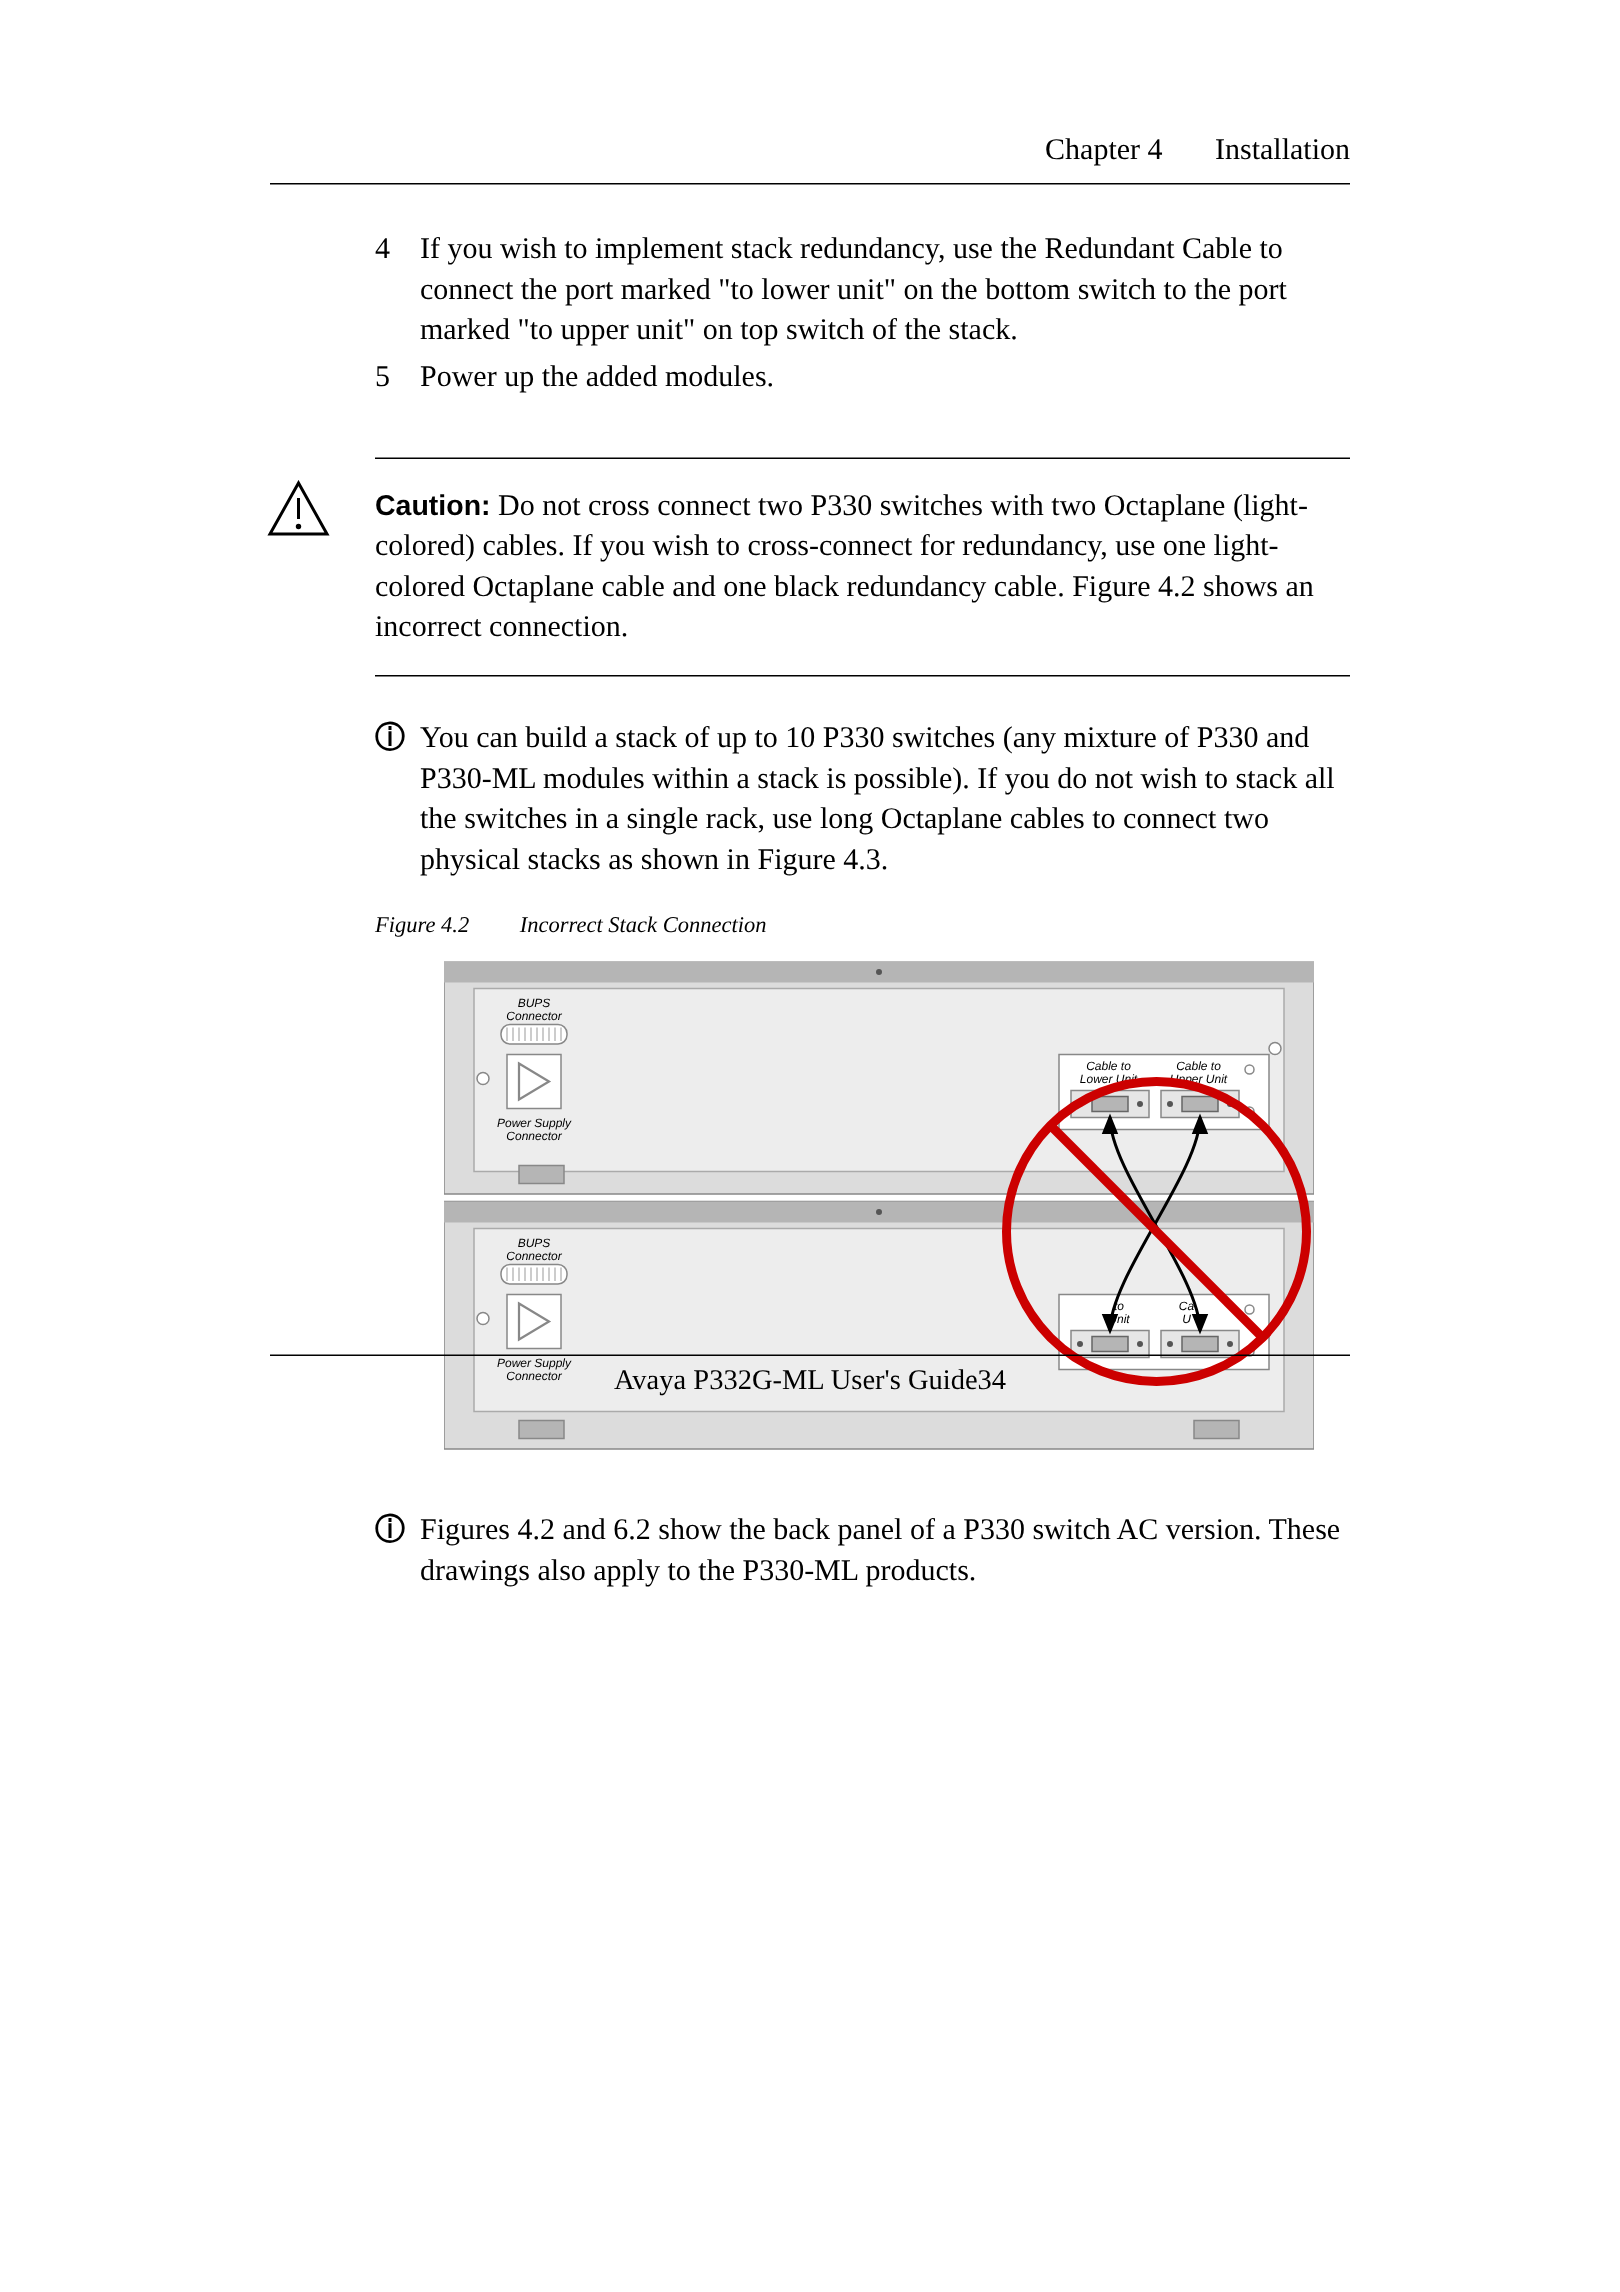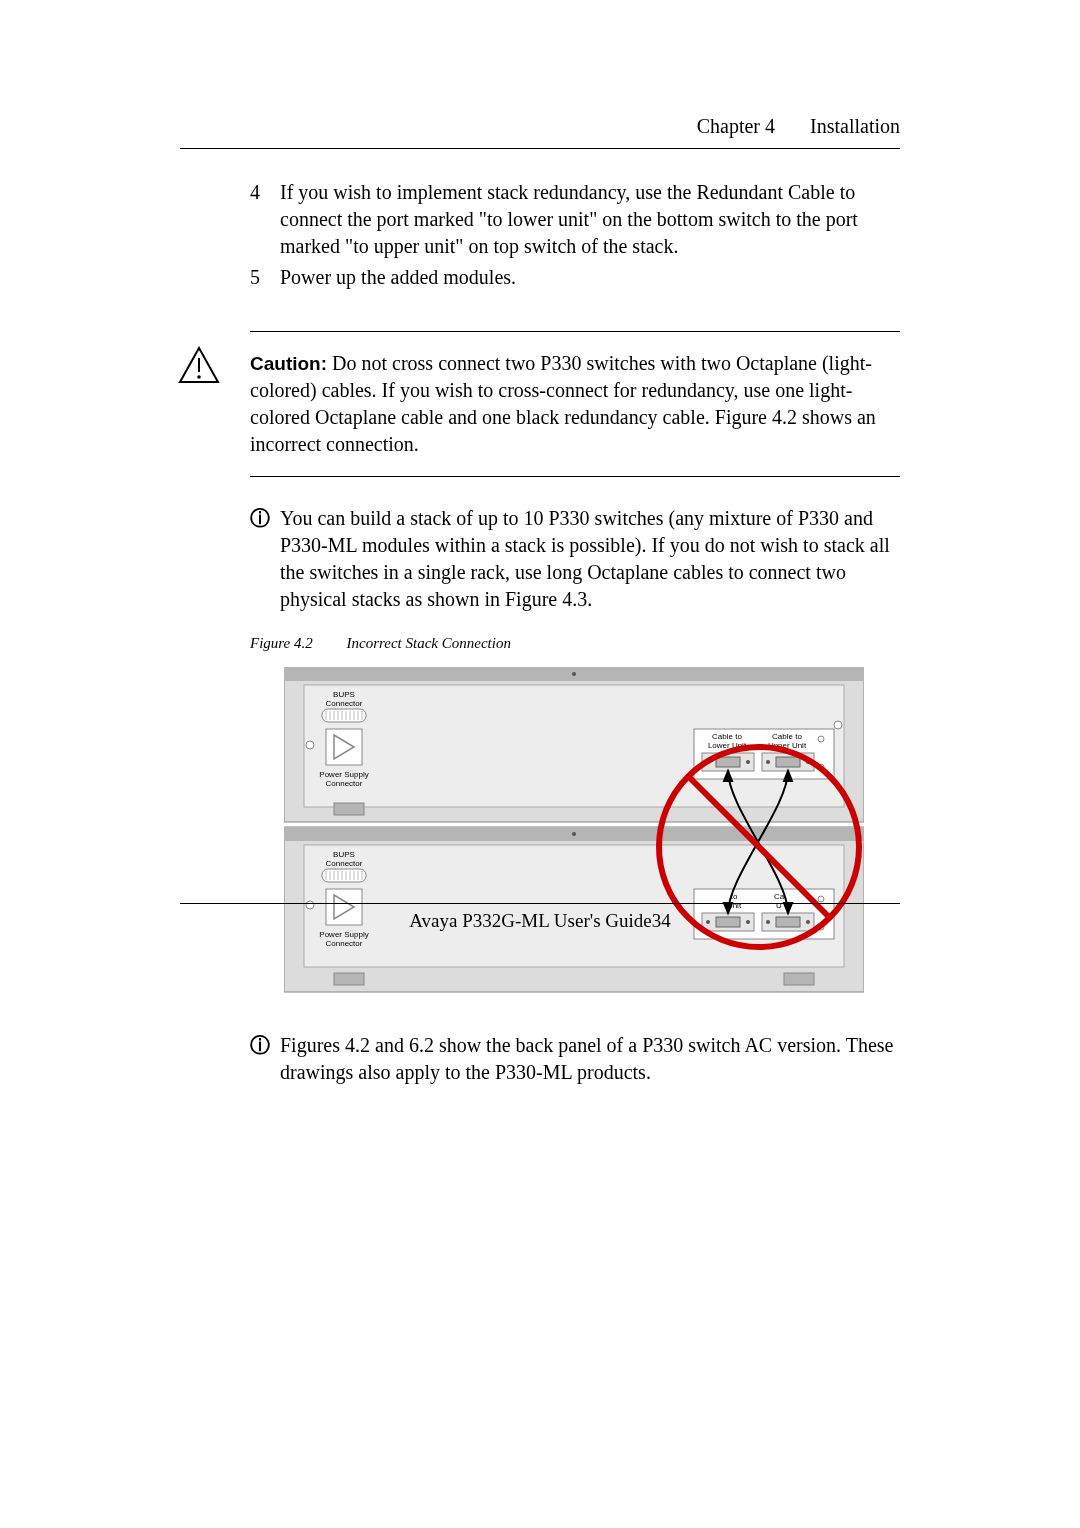--- a/index.html
+++ b/index.html
@@ -9,21 +9,21 @@
     width: 1080px;
     height: 1528px;
     font-family: "Times New Roman", Times, serif;
     color: #000;
   }
   .page {
     position: relative;
     width: 1080px;
     height: 1092px;
     box-sizing: border-box;
-    padding: 115px 180px 0 180px;
+    padding: 89px 180px 0 180px;
   }
   .running-head {
     text-align: right;
     font-family: "Palatino Linotype", "Book Antiqua", Palatino, serif;
     font-size: 20px;
     margin-bottom: 10px;
   }
   .running-head .chap-label { margin-right: 30px; }
   .rule-top {
     border-top: 1.5px solid #000;
@@ -68,21 +68,22 @@
   }
   .info-row .info-txt { flex: 1; }
   .figure-caption {
     font-style: italic;
     font-family: "Palatino Linotype", "Book Antiqua", Palatino, serif;
     font-size: 15px;
     margin: 10px 0 14px 0;
   }
   .figure-caption .fignum { margin-right: 30px; }
   .figure-area {
-    margin: 0 0 0 34px;
+    margin: 0 0 0 46px;
+    font-style: italic;
   }
   .diagram {
     width: 580px;
     height: auto;
   }
   .footer {
     position: absolute;
     left: 180px;
     right: 180px;
     bottom: 160px;

